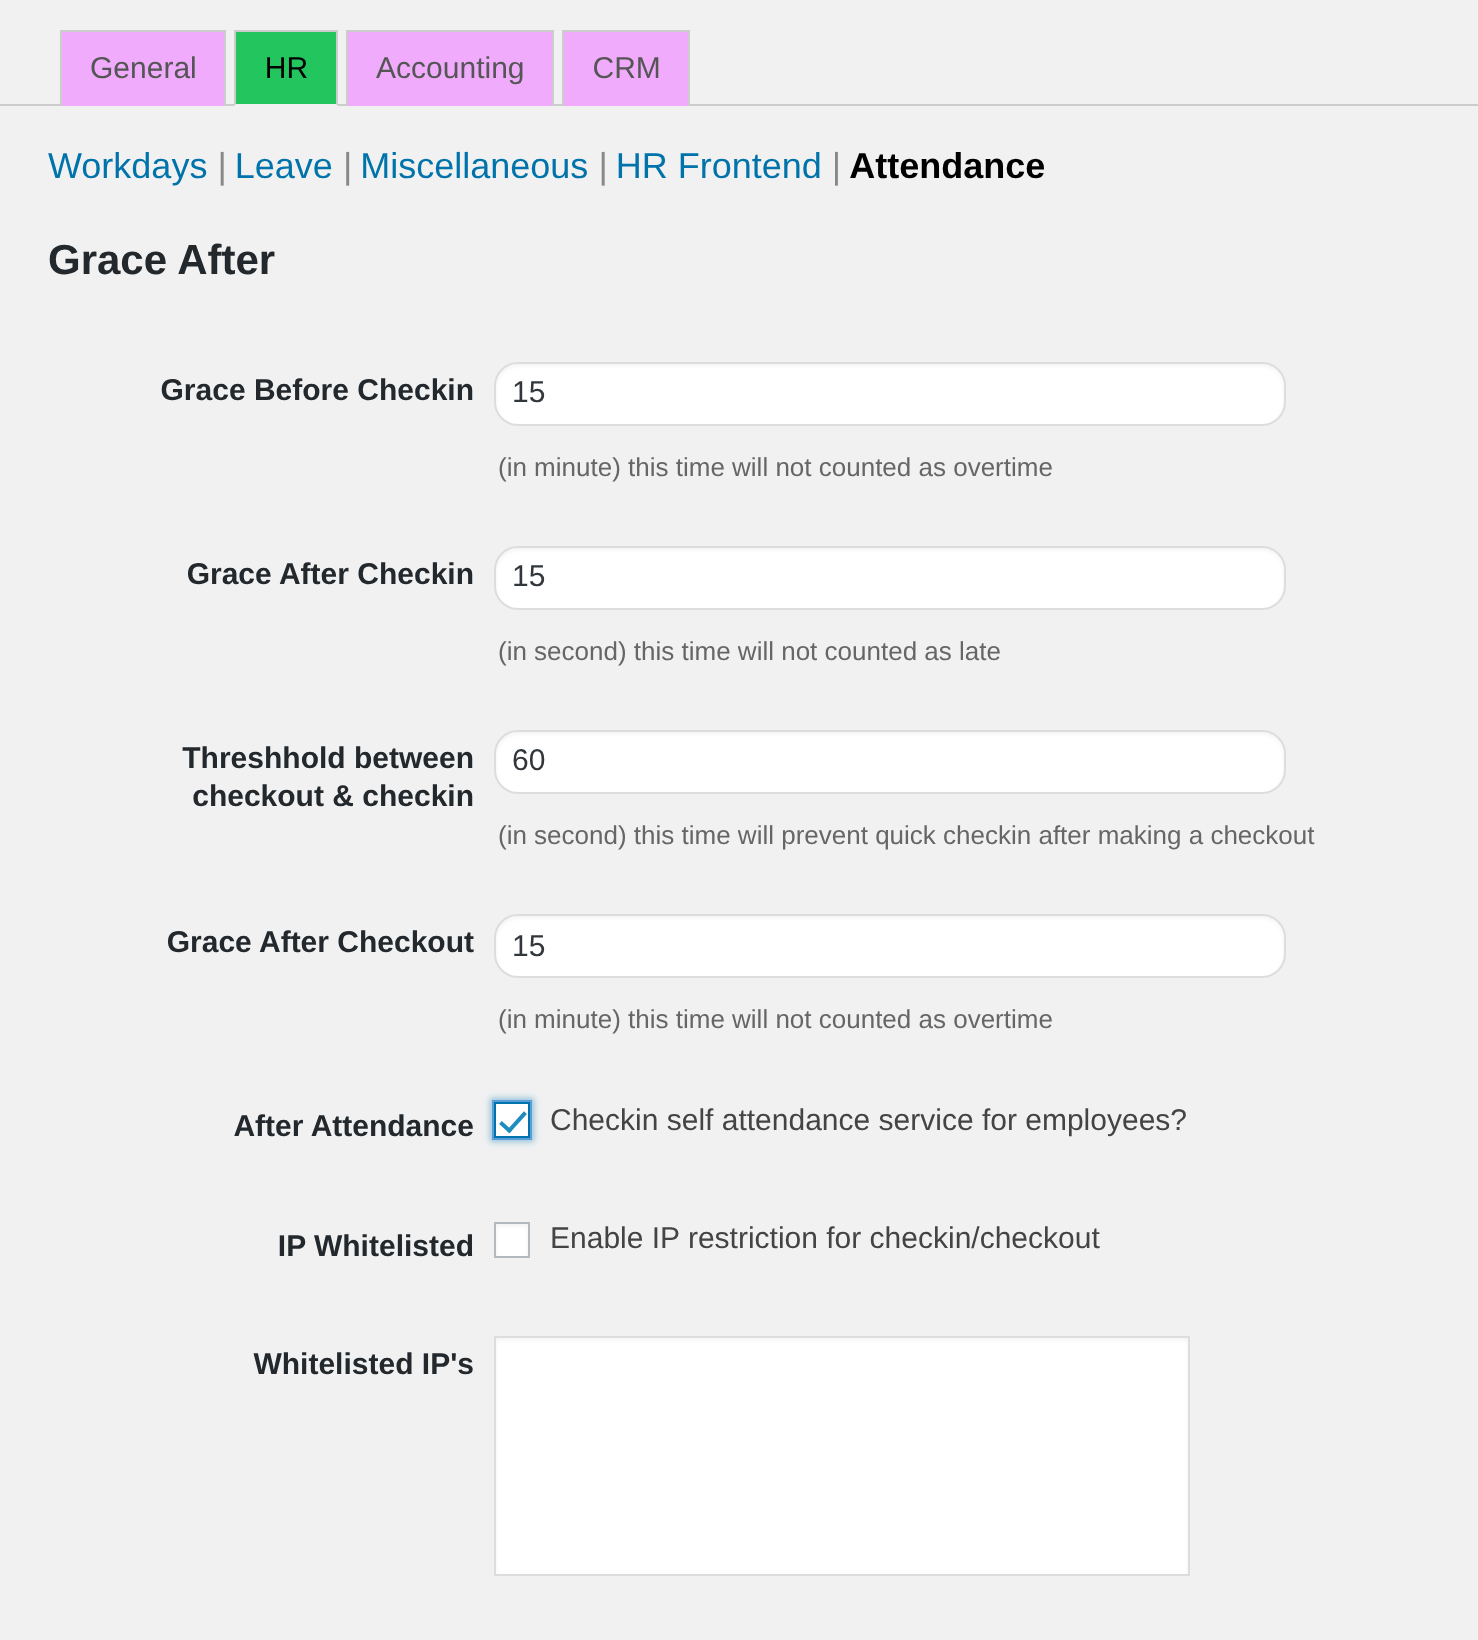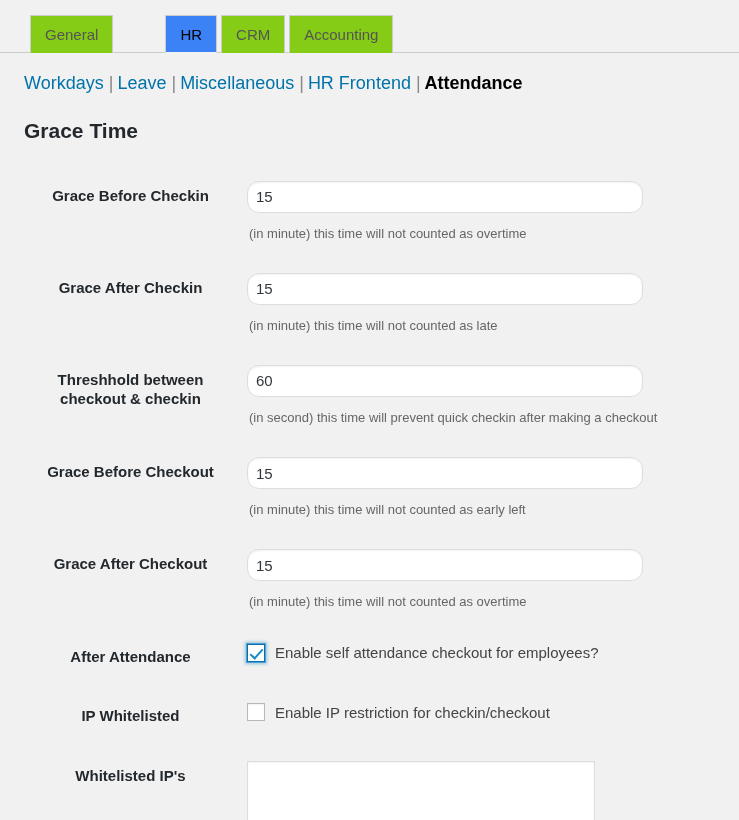--- a/index.html
+++ b/index.html
@@ -29,36 +29,35 @@
     gap: 4px;
   }
   .tab {
     display: inline-flex;
     align-items: center;
     height: 38px;
     padding: 0 14px;
     font-size: 15px;
     line-height: 1;
     color: #555;
-    background: #84cc16;
+    background: #f0abfc;
     border: 1px solid #ccc;
     border-bottom: none;
     position: relative;
     bottom: -1px;
     white-space: nowrap;
     cursor: pointer;
     user-select: none;
   }
   .tab.active {
-    background: #3b82f6;
+    background: #22c55e;
     color: #000;
     border-color: #ccc;
     border-bottom: 1px solid #f1f1f1;
     z-index: 2;
-    margin-left: 48px;
   }
 
   
   .subnav {
     padding: 19px 0 0 24px;
     font-size: 18px;
     color: #444;
     line-height: 1.3;
     white-space: nowrap;
   }
@@ -88,21 +87,21 @@
   
   .form-table {
     margin-top: 22px;
     width: 739px;
     border-collapse: collapse;
   }
   .form-table tr { vertical-align: top; }
   .form-table th {
     width: 247px;
     padding: 20px 10px 20px 24px;
-    text-align: center;
+    text-align: right;
     font-size: 15px;
     font-weight: bold;
     color: #23282d;
     line-height: 1.3;
   }
   .form-table td {
     padding: 15px 10px 15px 0;
   }
   .text-input {
     display: block;
@@ -186,82 +185,75 @@
 
 <div class="tab-bar">
   <div class="tabs">
     <div class="tab">
         <span>General</span>
       </div>
     <div class="tab active">
         <span>HR</span>
       </div>
     <div class="tab">
+        <span>Accounting</span>
+      </div>
+    <div class="tab">
         <span>CRM</span>
-      </div>
-    <div class="tab">
-        <span>Accounting</span>
       </div>
   </div>
 </div>
 
 <div class="subnav">
   <a href="#">Workdays</a><span class="sep">|</span><a href="#">Leave</a><span class="sep">|</span><a href="#">Miscellaneous</a><span class="sep">|</span><a href="#">HR Frontend</a><span class="sep">|</span><span class="current">Attendance</span>
 </div>
 
-<h2 class="section-title">Grace Time</h2>
+<h2 class="section-title">Grace After</h2>
 
 <table class="form-table">
   <tbody>
     <tr>
       <th>Grace Before Checkin</th>
       <td>
         <input class="text-input" type="text" value="15" style="">
         <p class="desc">(in minute) this time will not counted as overtime</p>
       </td>
     </tr>
 
     <tr>
       <th>Grace After Checkin</th>
       <td>
         <input class="text-input" type="text" value="15" style="">
-        <p class="desc">(in minute) this time will not counted as late</p>
+        <p class="desc">(in second) this time will not counted as late</p>
       </td>
     </tr>
 
     <tr>
       <th>Threshhold between checkout &amp; checkin</th>
       <td>
         <input class="text-input" type="text" value="60" style="">
         <p class="desc">(in second) this time will prevent quick checkin after making a checkout</p>
       </td>
     </tr>
 
-    <tr>
-      <th>Grace Before Checkout</th>
-      <td>
-        <input class="text-input" type="text" value="15" style="">
-        <p class="desc">(in minute) this time will not counted as early left</p>
-      </td>
-    </tr>
 
     <tr>
       <th>Grace After Checkout</th>
       <td>
         <input class="text-input" type="text" value="15" style="">
         <p class="desc">(in minute) this time will not counted as overtime</p>
       </td>
     </tr>
 
     <tr>
       <th>After Attendance</th>
       <td>
         <div class="check-row">
           <span class="cb checked"></span>
-          <span class="check-label">Enable self attendance checkout for employees?</span>
+          <span class="check-label">Checkin self attendance service for employees?</span>
         </div>
       </td>
     </tr>
 
     <tr>
       <th>IP Whitelisted</th>
       <td>
         <div class="check-row">
           <span class="cb"></span>
           <span class="check-label">Enable IP restriction for checkin/checkout</span>

